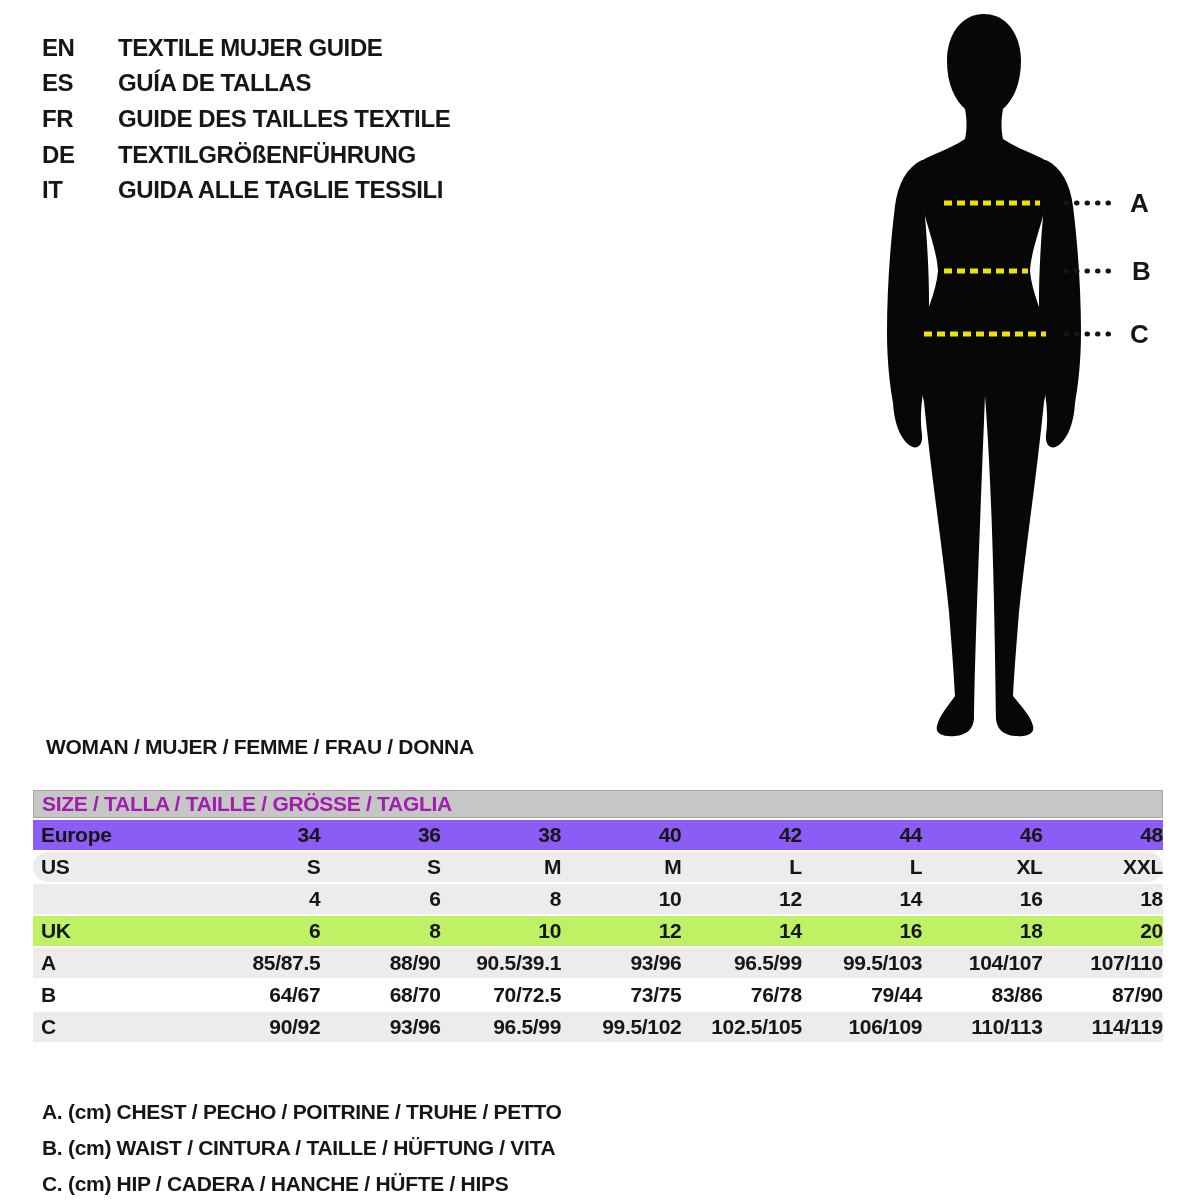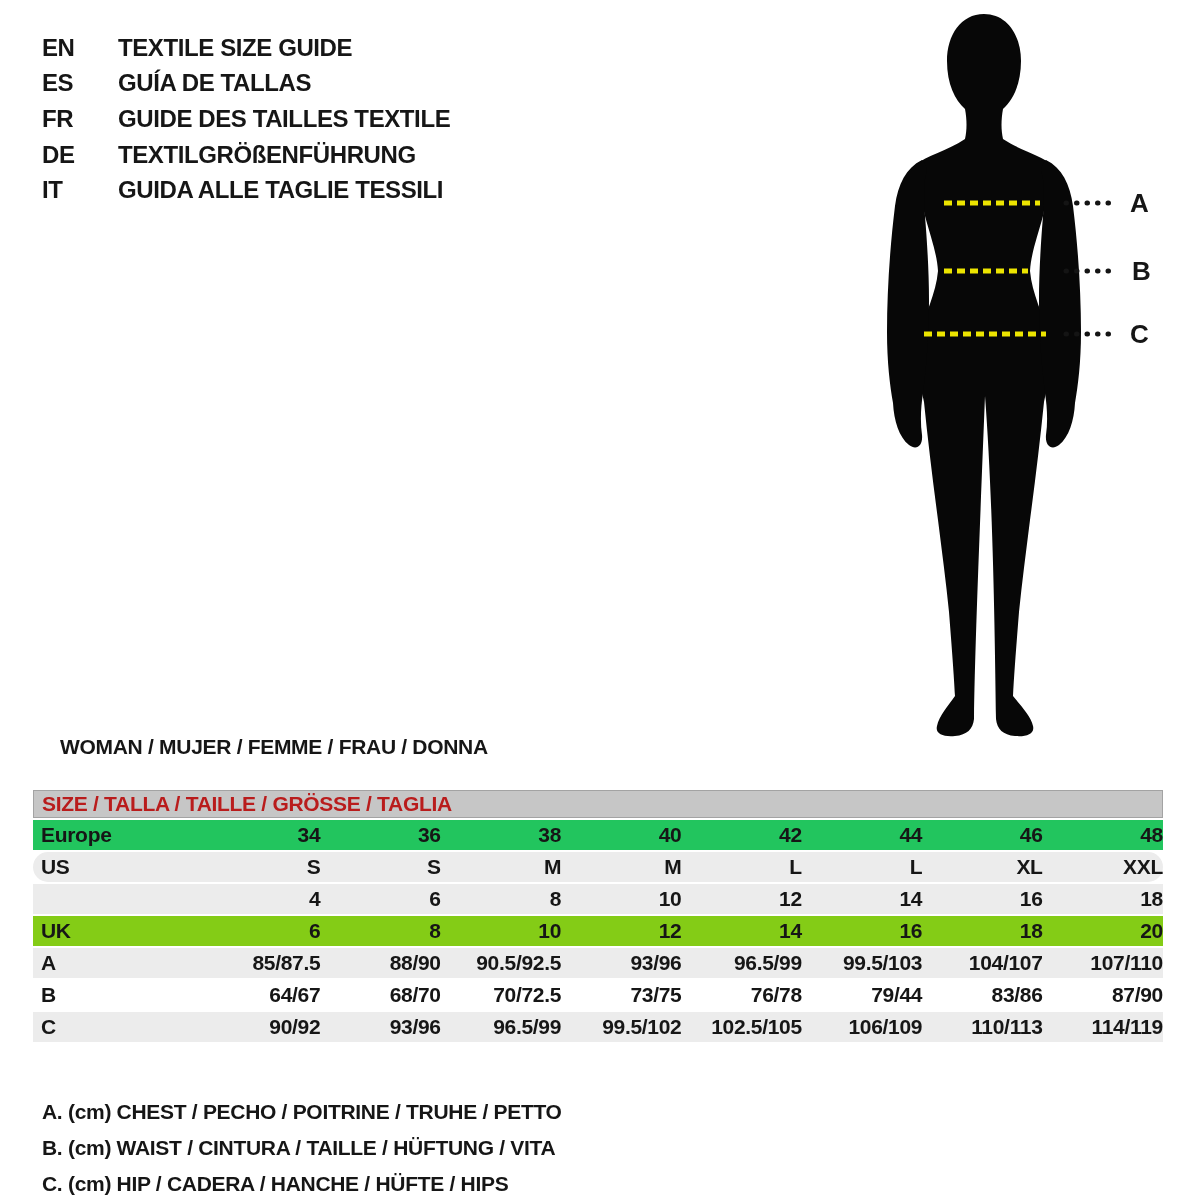--- a/index.html
+++ b/index.html
@@ -12,43 +12,43 @@
   .lang-code{width:76px;flex:0 0 76px;}
 
   
   .figure-svg{position:absolute;left:880px;top:0;width:320px;height:745px;}
   .marker{position:absolute;font-weight:700;font-size:26px;letter-spacing:0;}
   .marker-a{left:1130px;top:188px;}
   .marker-b{left:1132px;top:256px;}
   .marker-c{left:1130px;top:319px;}
 
   
-  .section-title{position:absolute;left:60px;top:735px;font-weight:700;font-size:21px;letter-spacing:-0.3px;white-space:nowrap;}
+  .section-title{position:absolute;left:46px;top:735px;font-weight:700;font-size:21px;letter-spacing:-0.3px;white-space:nowrap;}
 
   
   .size-table{position:absolute;left:33px;top:790px;width:1130px;}
   .thead{height:28px;display:flex;align-items:center;padding-left:8px;box-sizing:border-box;
-         border:1px solid #a3a3a3;font-weight:700;font-size:21px;letter-spacing:-0.3px;color:#b91c1c;}
+         border:1px solid #a3a3a3;font-weight:700;font-size:21px;letter-spacing:-0.3px;color:#a21caf;}
   .trow{display:flex;align-items:center;height:30px;margin-top:2px;font-weight:700;font-size:21px;letter-spacing:-0.3px;}
   .trow .rlabel{width:167px;flex:0 0 167px;padding-left:8px;box-sizing:border-box;}
   .trow .cell{flex:1 1 0;text-align:right;}
 
   
   .legend{position:absolute;left:42px;top:1094px;}
   .legend-line{display:flex;align-items:center;height:36px;font-weight:700;font-size:21px;letter-spacing:-0.3px;white-space:nowrap;}
 </style>
 </head>
 <body>
 
 <div class="canvas">
 
   <div class="lang-list">
       <div class="lang-row">
         <span class="lang-code">EN</span>
-        <span class="lang-label">TEXTILE SIZE GUIDE</span>
+        <span class="lang-label">TEXTILE MUJER GUIDE</span>
       </div>
       <div class="lang-row">
         <span class="lang-code">ES</span>
         <span class="lang-label">GUÍA DE TALLAS</span>
       </div>
       <div class="lang-row">
         <span class="lang-code">FR</span>
         <span class="lang-label">GUIDE DES TAILLES TEXTILE</span>
       </div>
       <div class="lang-row">
@@ -133,21 +133,21 @@
 
   <span class="marker marker-a">A</span>
   <span class="marker marker-b">B</span>
   <span class="marker marker-c">C</span>
 
   <div class="section-title">WOMAN / MUJER / FEMME / FRAU / DONNA</div>
 
   <div class="size-table">
     <div class="thead" style="background: rgb(198, 198, 198);">SIZE / TALLA / TAILLE / GRÖSSE / TAGLIA</div>
     <div>
-        <div class="trow" style="background: #22c55e; gap: 28px;">
+        <div class="trow" style="background: #8b5cf6; gap: 28px;">
           <span class="rlabel">Europe</span>
           <span class="cell">34</span>
           <span class="cell">36</span>
           <span class="cell">38</span>
           <span class="cell">40</span>
           <span class="cell">42</span>
           <span class="cell">44</span>
           <span class="cell">46</span>
           <span class="cell">48</span>
         </div>
@@ -166,36 +166,36 @@
           <span class="rlabel"></span>
           <span class="cell">4</span>
           <span class="cell">6</span>
           <span class="cell">8</span>
           <span class="cell">10</span>
           <span class="cell">12</span>
           <span class="cell">14</span>
           <span class="cell">16</span>
           <span class="cell">18</span>
         </div>
-        <div class="trow" style="background: #84cc16;">
+        <div class="trow" style="background: #bef264;">
           <span class="rlabel">UK</span>
           <span class="cell">6</span>
           <span class="cell">8</span>
           <span class="cell">10</span>
           <span class="cell">12</span>
           <span class="cell">14</span>
           <span class="cell">16</span>
           <span class="cell">18</span>
           <span class="cell">20</span>
         </div>
         <div class="trow" style="background: rgb(236, 236, 236);">
           <span class="rlabel">A</span>
           <span class="cell">85/87.5</span>
           <span class="cell">88/90</span>
-          <span class="cell">90.5/92.5</span>
+          <span class="cell">90.5/39.1</span>
           <span class="cell">93/96</span>
           <span class="cell">96.5/99</span>
           <span class="cell">99.5/103</span>
           <span class="cell">104/107</span>
           <span class="cell">107/110</span>
         </div>
         <div class="trow" style="background: rgb(255, 255, 255);">
           <span class="rlabel">B</span>
           <span class="cell">64/67</span>
           <span class="cell">68/70</span>

